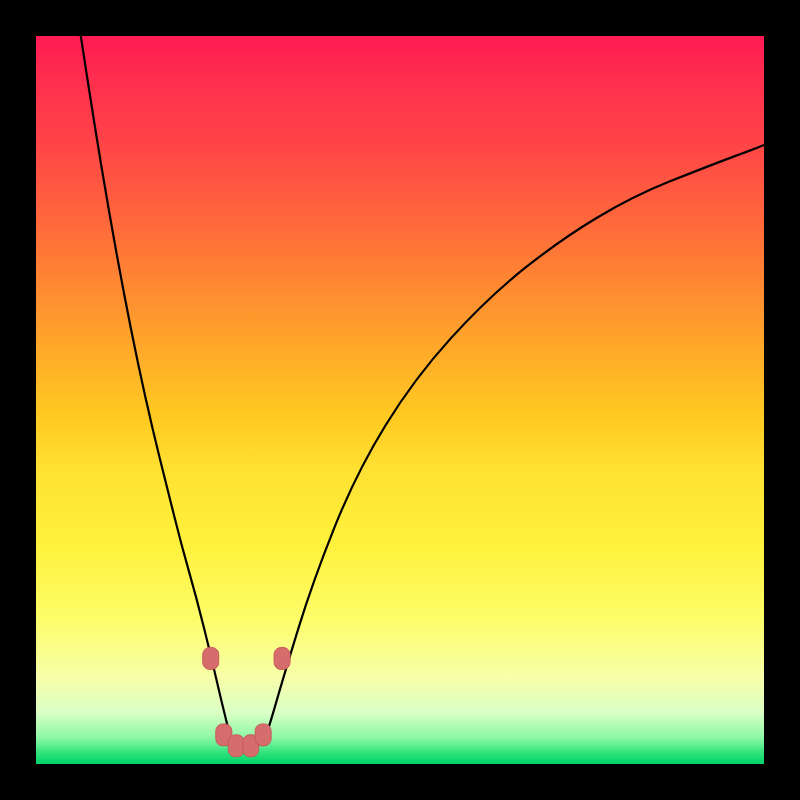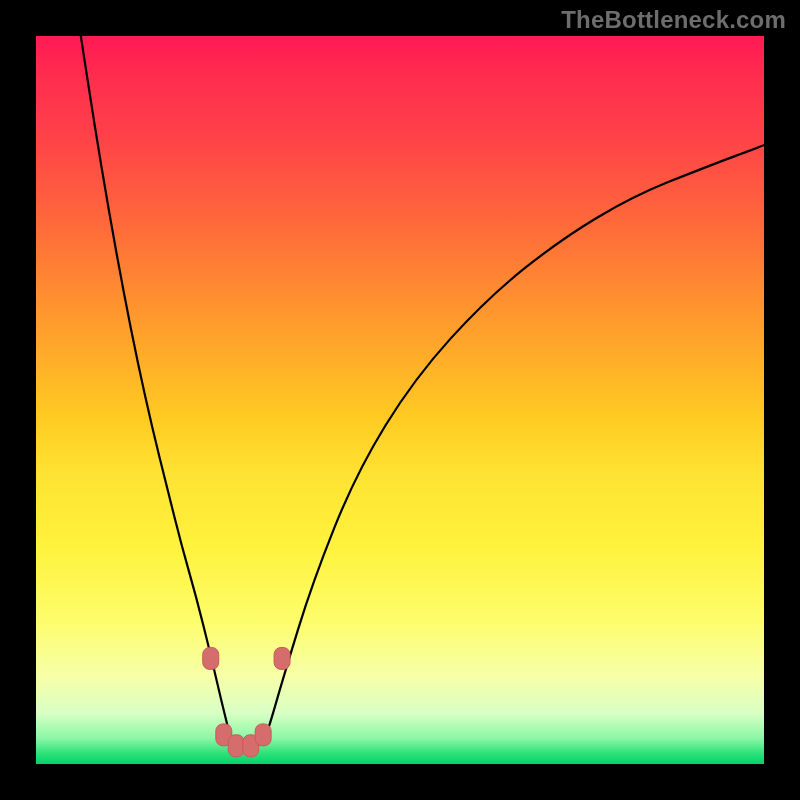--- a/index.html
+++ b/index.html
@@ -76,21 +76,20 @@
     fill: #d66d6d;
     stroke: #c85a5a;
     stroke-width: 1;
   }
 </style>
 </head>
 <body>
 
 <div class="outer-frame">
 
-  <div class="watermark">TheBottleneck.com</div>
 
   <div class="plot-box">
     <div class="gradient-fill"></div>
 
     <svg class="overlay" viewBox="0 0 728 728">
       <path class="curve" d="M 43.68 -7.28 Q 43.68 -7.28 50.96 40.04 Q 58.24 87.36 65.52 131.04 Q 72.80 174.72 80.08 214.76 Q 87.36 254.80 94.64 291.20 Q 101.92 327.60 109.20 360.36 Q 116.48 393.12 123.76 422.24 Q 131.04 451.36 138.32 480.48 Q 145.60 509.60 152.88 535.08 Q 160.16 560.56 167.44 589.68 Q 174.72 618.80 180.18 642.46 Q 185.64 666.12 191.10 687.96 Q 196.56 709.80 203.84 709.80 Q 211.12 709.80 218.40 709.80 Q 225.68 709.80 229.32 700.70 Q 232.96 691.60 240.24 666.12 Q 247.52 640.64 262.08 593.32 Q 276.64 546.00 298.48 491.40 Q 320.32 436.80 349.44 389.48 Q 378.56 342.16 414.96 302.12 Q 451.36 262.08 487.76 232.96 Q 524.16 203.84 560.56 182.00 Q 596.96 160.16 633.36 145.60 Q 669.76 131.04 698.88 120.12 T 728.00 109.20"></path>
       <g>
           <rect x="166.72" y="611.44" width="16" height="22" rx="7" ry="7" class="marker"></rect>
           <rect x="179.82" y="687.88" width="16" height="22" rx="7" ry="7" class="marker"></rect>
           <rect x="192.20" y="698.80" width="16" height="22" rx="7" ry="7" class="marker"></rect>

